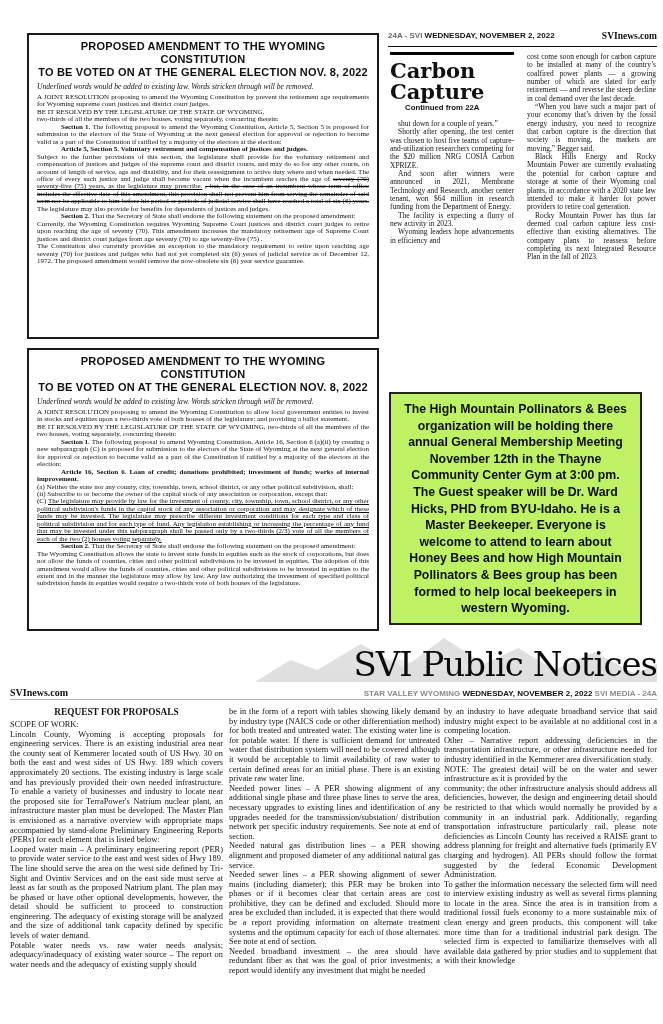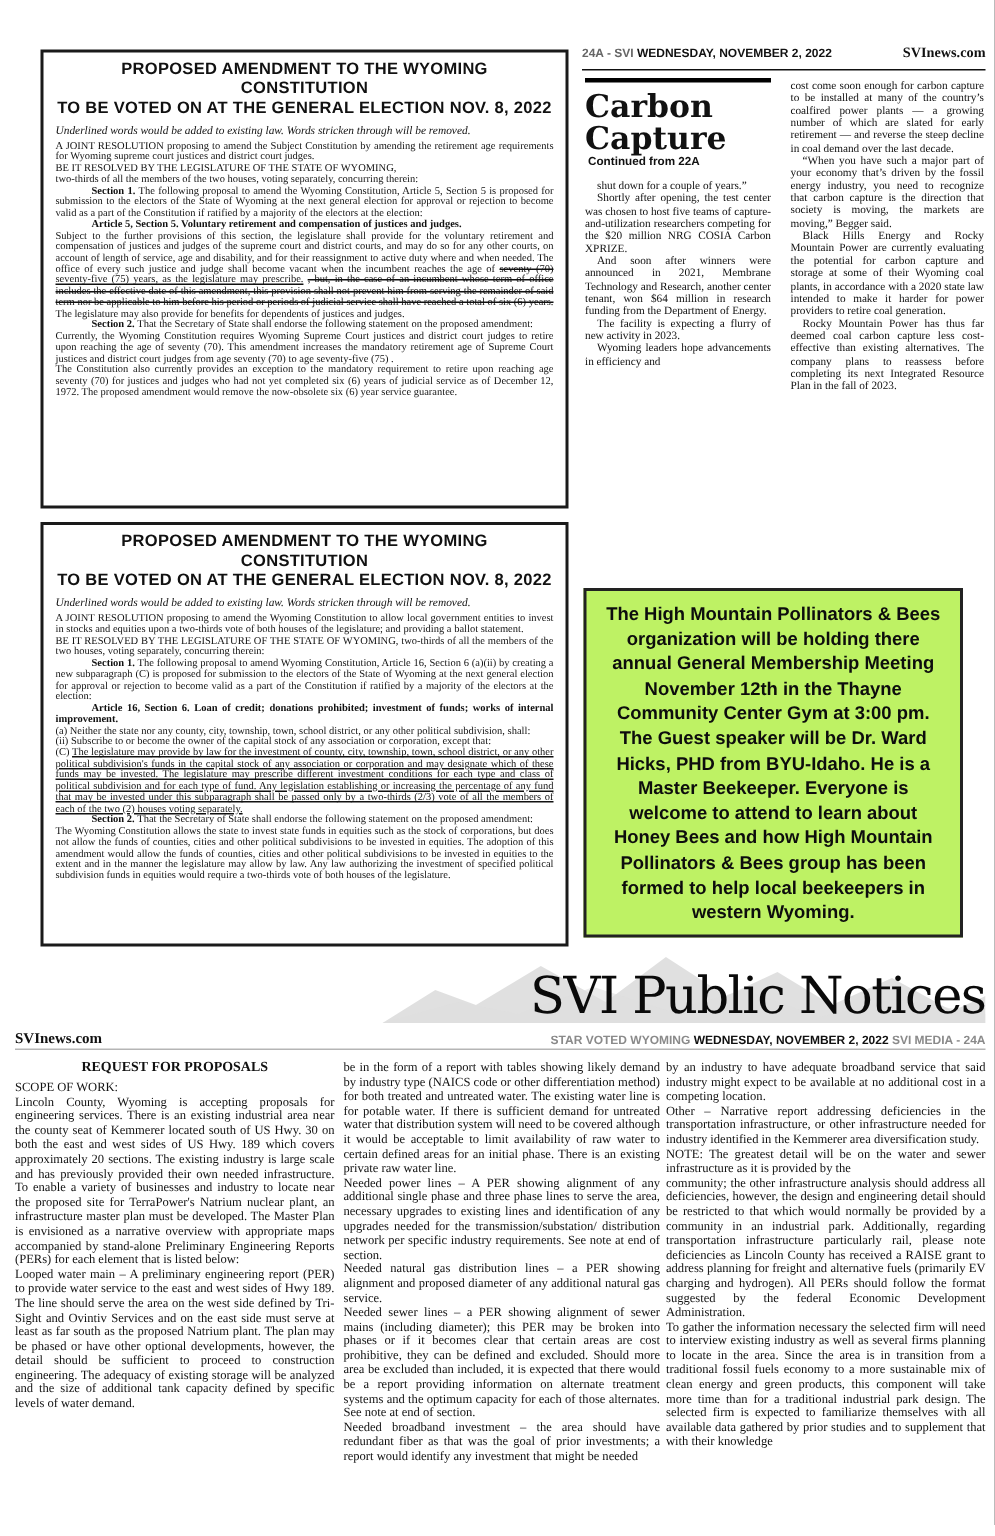--- a/index.html
+++ b/index.html
@@ -25,21 +25,21 @@
   #top-header .gray{color:#666;font-weight:bold;}
   #top-header .bold{color:#111;font-weight:bold;}
   #top-header .site{font-family:"Liberation Serif",serif;font-weight:bold;font-size:9.5px;}
 
   
   .carbon-col{position:absolute;}
   #carbon-col1{left:390px;top:52px;width:124px;}
   #carbon-col2{left:527px;top:53px;width:129px;}
   .head-rule{height:3px;background:#000;margin-bottom:5px;}
   .carbon-headline{font-family:"DejaVu Serif",serif;font-weight:bold;font-size:21px;line-height:21px;}
-  .carbon-continued{font-family:"Liberation Sans",sans-serif;font-weight:bold;font-size:7.8px;margin:1px 2px 8px;}
+  .carbon-continued{font-family:"Liberation Sans",sans-serif;font-weight:bold;font-size:7.8px;margin:1px 15px 8px;}
   .carbon-text p{margin:0;font-size:7.5px;line-height:8.35px;text-align:justify;text-indent:8px;}
   #carbon-col2 .carbon-text p:first-child{text-indent:0;}
 
   
   #bee-box{position:absolute;left:389px;top:392px;width:253px;height:233px;box-sizing:border-box;
            border:2.5px solid #222;background:#bef264;padding:7px 9px;
            font-family:"Liberation Sans",sans-serif;font-weight:bold;font-size:12.3px;line-height:16.6px;
            text-align:center;color:#0d0d0d;}
 
   
@@ -74,21 +74,21 @@
     <span class="site">SVInews.com</span>
   </div>
 
   <div class="notice" id="notice1">
     <div class="notice-title">
       <div>PROPOSED AMENDMENT TO THE WYOMING CONSTITUTION</div>
       <div>TO BE VOTED ON AT THE GENERAL ELECTION NOV. 8, 2022</div>
     </div>
     <div class="notice-subtitle">Underlined words would be added to existing law. Words stricken through will be removed.</div>
     <div class="notice-body">
-        <p><span>A JOINT RESOLUTION proposing to amend the Subject Constitution by amending the retirement age requirements for Wyoming supreme court justices and district court judges.</span></p>
+        <p><span>A JOINT RESOLUTION proposing to amend the Wyoming Constitution by prevent the retirement age requirements for Wyoming supreme court justices and district court judges.</span></p>
         <p><span>BE IT RESOLVED BY THE LEGISLATURE OF THE STATE OF WYOMING,</span></p>
         <p><span>two-thirds of all the members of the two houses, voting separately, concurring therein:</span></p>
         <p><span class="seg-b">Section 1. </span><span>The following proposal to amend the Wyoming Constitution, Article 5, Section 5 is proposed for submission to the electors of the State of Wyoming at the next general election for approval or rejection to become valid as a part of the Constitution if ratified by a majority of the electors at the election:</span></p>
         <p><span class="seg-b">Article 5, Section 5. Voluntary retirement and compensation of justices and judges.</span></p>
         <p><span>Subject to the further provisions of this section, the legislature shall provide for the voluntary retirement and compensation of justices and judges of the supreme court and district courts, and may do so for any other courts, on account of length of service, age and disability, and for their reassignment to active duty where and when needed. The office of every such justice and judge shall become vacant when the incumbent reaches the age of </span><span class="seg-x">seventy (70)</span><span> </span><span class="seg-u">seventy-five (75) years, as the legislature may prescribe.</span><span> </span><span class="seg-x">, but, in the case of an incumbent whose term of office includes the effective date of this amendment, this provision shall not prevent him from serving the remainder of said term nor be applicable to him before his period or periods of judicial service shall have reached a total of six (6) years.</span><span> The legislature may also provide for benefits for dependents of justices and judges.</span></p>
         <p><span class="seg-b">Section 2. </span><span>That the Secretary of State shall endorse the following statement on the proposed amendment:</span></p>
         <p><span>Currently, the Wyoming Constitution requires Wyoming Supreme Court justices and district court judges to retire upon reaching the age of seventy (70). This amendment increases the mandatory retirement age of Supreme Court justices and district court judges from age seventy (70) to age seventy-five (75) .</span></p>
         <p><span>The Constitution also currently provides an exception to the mandatory requirement to retire upon reaching age seventy (70) for justices and judges who had not yet completed six (6) years of judicial service as of December 12, 1972. The proposed amendment would remove the now-obsolete six (6) year service guarantee.</span></p>
       </div>
   </div>
@@ -141,29 +141,30 @@
   <div id="masthead">
     <svg viewBox="0 0 400 50" preserveAspectRatio="none">
       <polygon points="0,50 35,28 62,38 105,12 148,36 188,6 228,32 262,16 298,38 338,20 378,42 400,32 400,50" fill="#c6c6c6" opacity="0.55"></polygon>
       <polygon points="0,50 50,36 90,44 140,26 190,42 240,28 290,46 340,34 400,44 400,50" fill="#dedede" opacity="0.6"></polygon>
     </svg>
     <div class="mast-title">SVI Public Notices</div>
   </div>
 
   <div id="folio">
     <span class="site">SVInews.com</span>
-    <span class="tag"><span class="gray">STAR VOTED WYOMING </span><span class="bold">WEDNESDAY, NOVEMBER 2, 2022</span><span class="gray"> SVI MEDIA - 24A</span></span>
+    <span class="tag"><span class="gray">STAR VALLEY WYOMING </span><span class="bold">WEDNESDAY, NOVEMBER 2, 2022</span><span class="gray"> SVI MEDIA - 24A</span></span>
   </div>
 
   <div class="rfp-col" id="rfp-col1">
     <div class="rfp-title">REQUEST FOR PROPOSALS</div>
     <div class="rfp-text">
         <p>SCOPE OF WORK:</p>
         <p>Lincoln County, Wyoming is accepting proposals for engineering services.  There is an existing industrial area near the county seat of Kemmerer located south of US Hwy. 30 on both the east and west sides of US Hwy. 189 which covers approximately 20 sections.  The existing industry is large scale and has previously provided their own needed infrastructure.  To enable a variety of businesses and industry to locate near the proposed site for TerraPower's Natrium nuclear plant, an infrastructure master plan must be developed.  The Master Plan is envisioned as a narrative overview with appropriate maps accompanied by stand-alone Preliminary Engineering Reports (PERs) for each element that is listed below:</p>
         <p>Looped water main – A preliminary engineering report (PER) to provide water service to the east and west sides of Hwy 189. The line should serve the area on the west side defined by Tri-Sight and Ovintiv Services and on the east side must serve at least as far south as the proposed Natrium plant. The plan may be phased or have other optional developments, however, the detail should be sufficient to proceed to construction engineering. The adequacy of existing storage will be analyzed and the size of additional tank capacity defined by specific levels of water demand.</p>
+        <p>Potable water needs vs. raw water needs analysis; adequacy/inadequacy of existing water source – The report on water needs and the adequacy of existing supply should</p>
       </div>
   </div>
   <div class="rfp-col" id="rfp-col2">
     <div class="rfp-text">
         <p>be in the form of a report with tables showing likely demand by industry type (NAICS code or other differentiation method) for both treated and untreated water. The existing water line is for potable water. If there is sufficient demand for untreated water that distribution system will need to be covered although it would be acceptable to limit availability of raw water to certain defined areas for an initial phase. There is an existing private raw water line.</p>
         <p>Needed power lines – A PER showing alignment of any additional single phase and three phase lines to serve the area, necessary upgrades to existing lines and identification of any upgrades needed for the transmission/substation/ distribution network per specific industry requirements. See note at end of section.</p>
         <p>Needed natural gas distribution lines – a PER showing alignment and proposed diameter of any additional natural gas service.</p>
         <p>Needed sewer lines – a PER showing alignment of sewer mains (including diameter); this PER may be broken into phases or if it becomes clear that certain areas are cost prohibitive, they can be defined and excluded. Should more area be excluded than included, it is expected that there would be a report providing information on alternate treatment systems and the optimum capacity for each of those alternates. See note at end of section.</p>
         <p>Needed broadband investment – the area should have redundant fiber as that was the goal of prior investments; a report would identify any investment that might be needed</p>
       </div>

